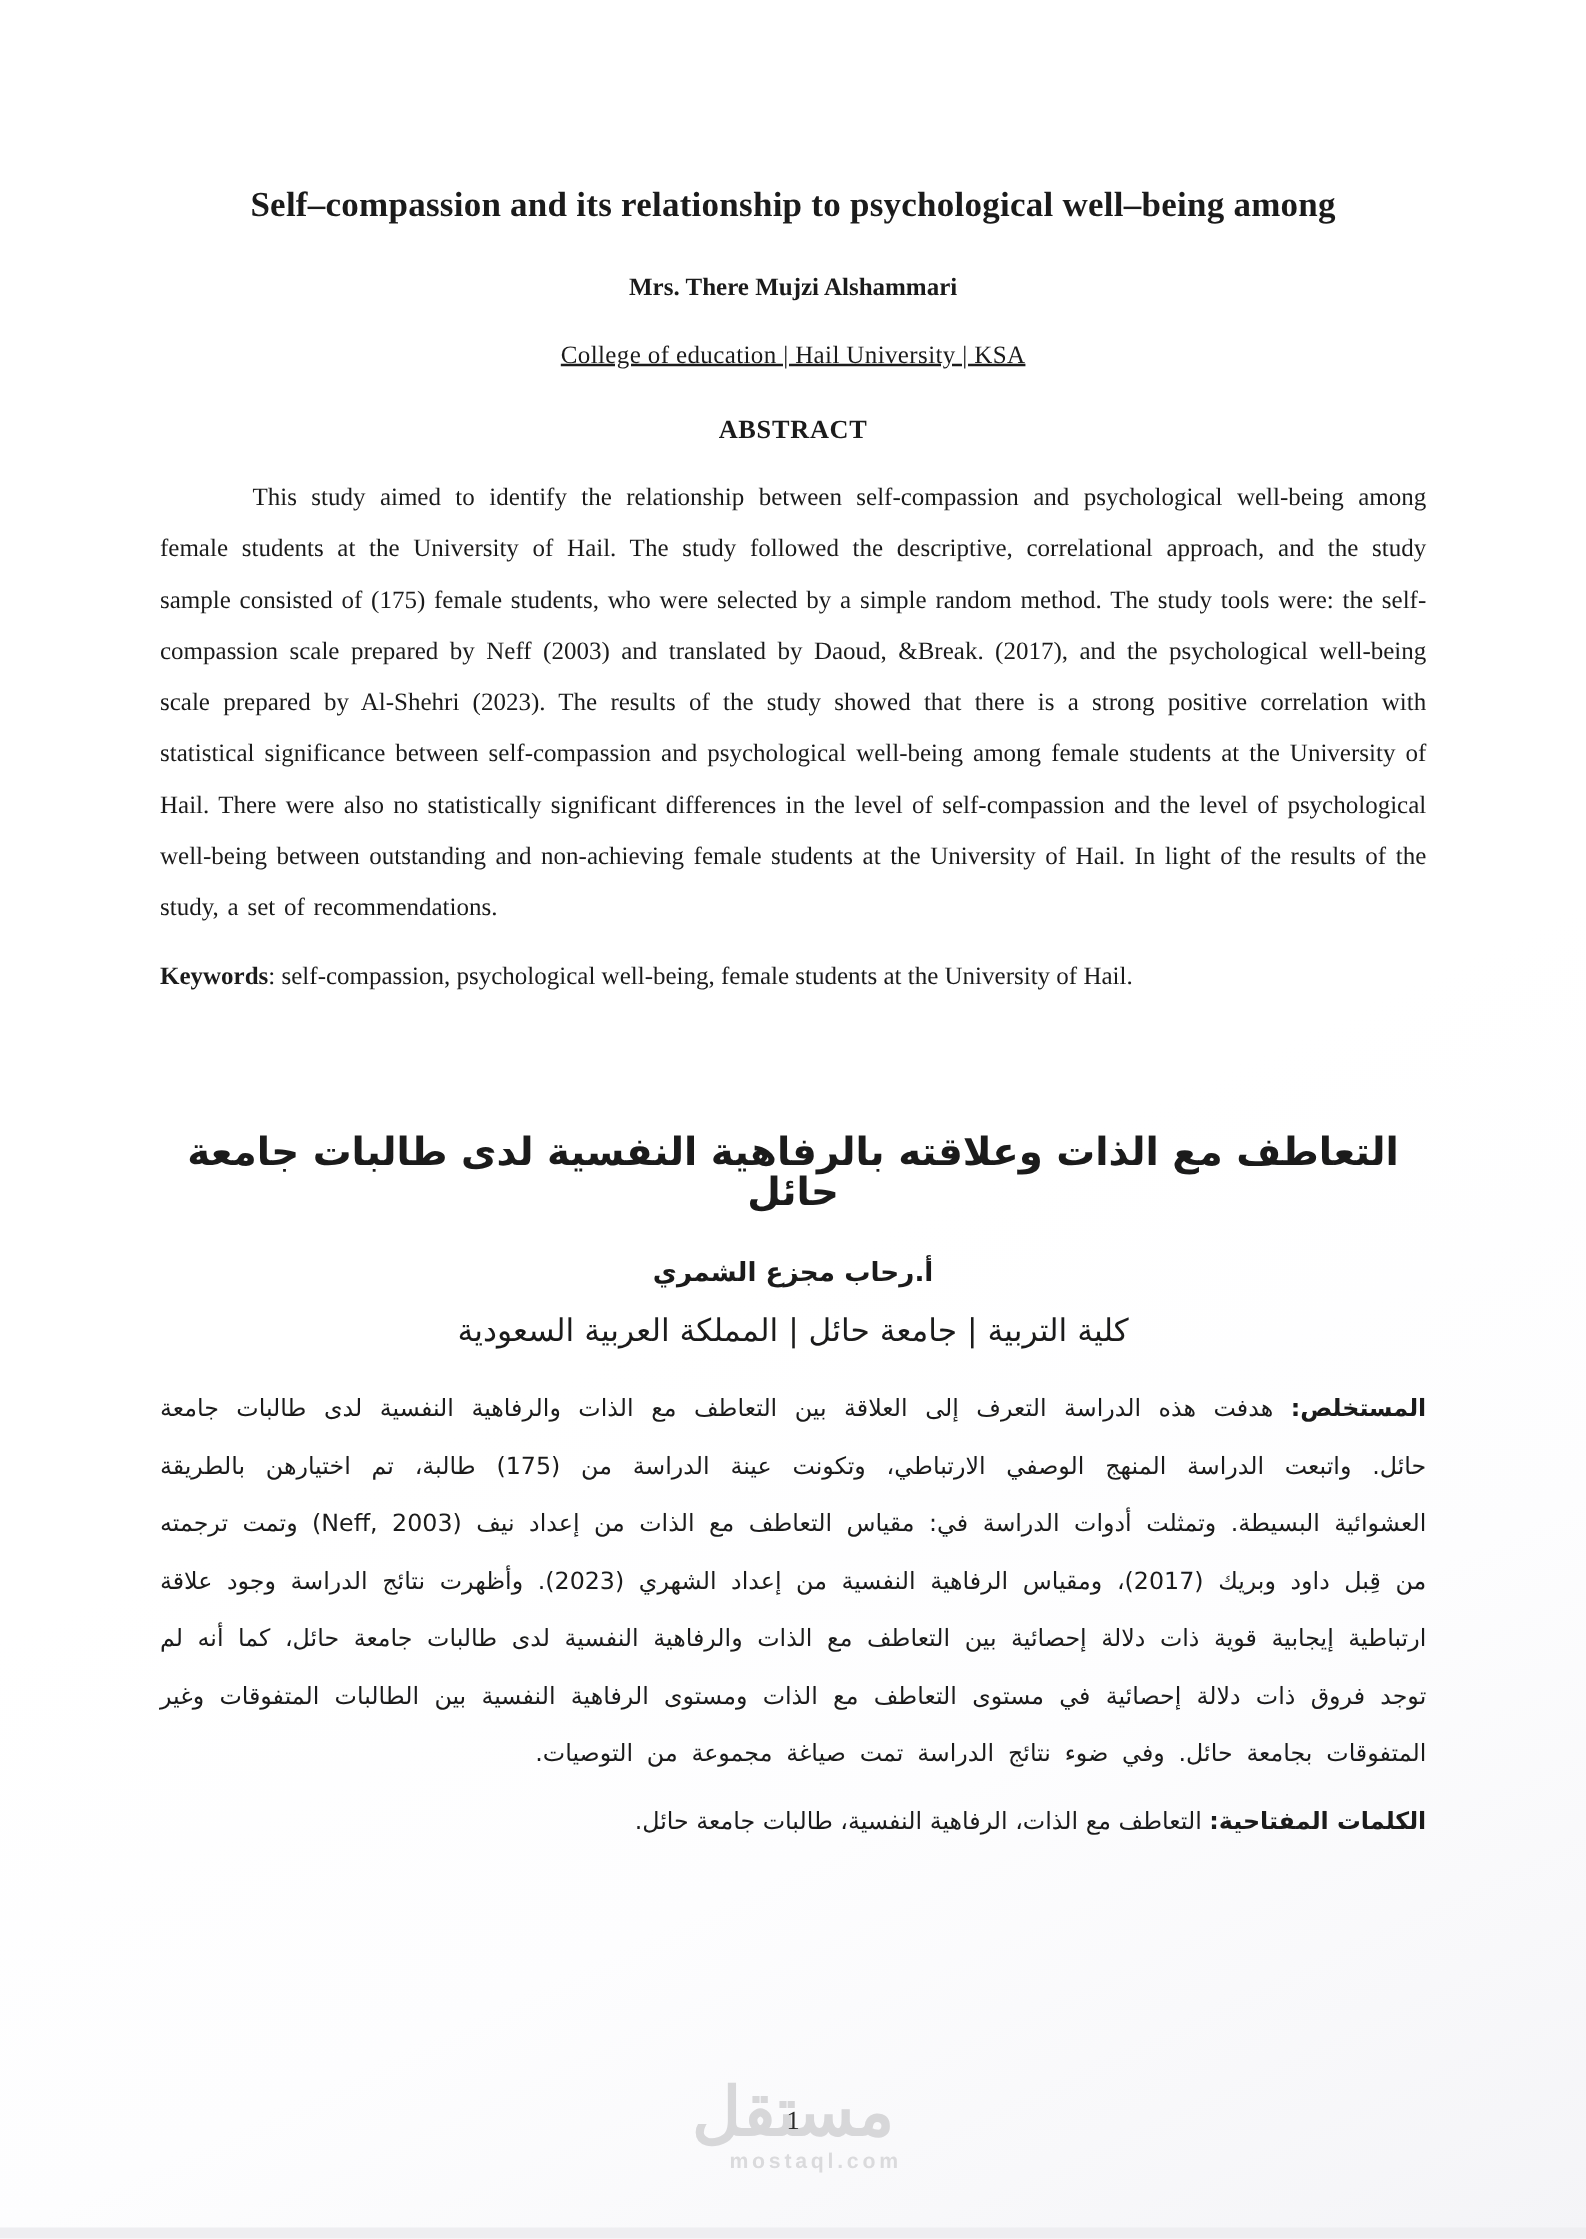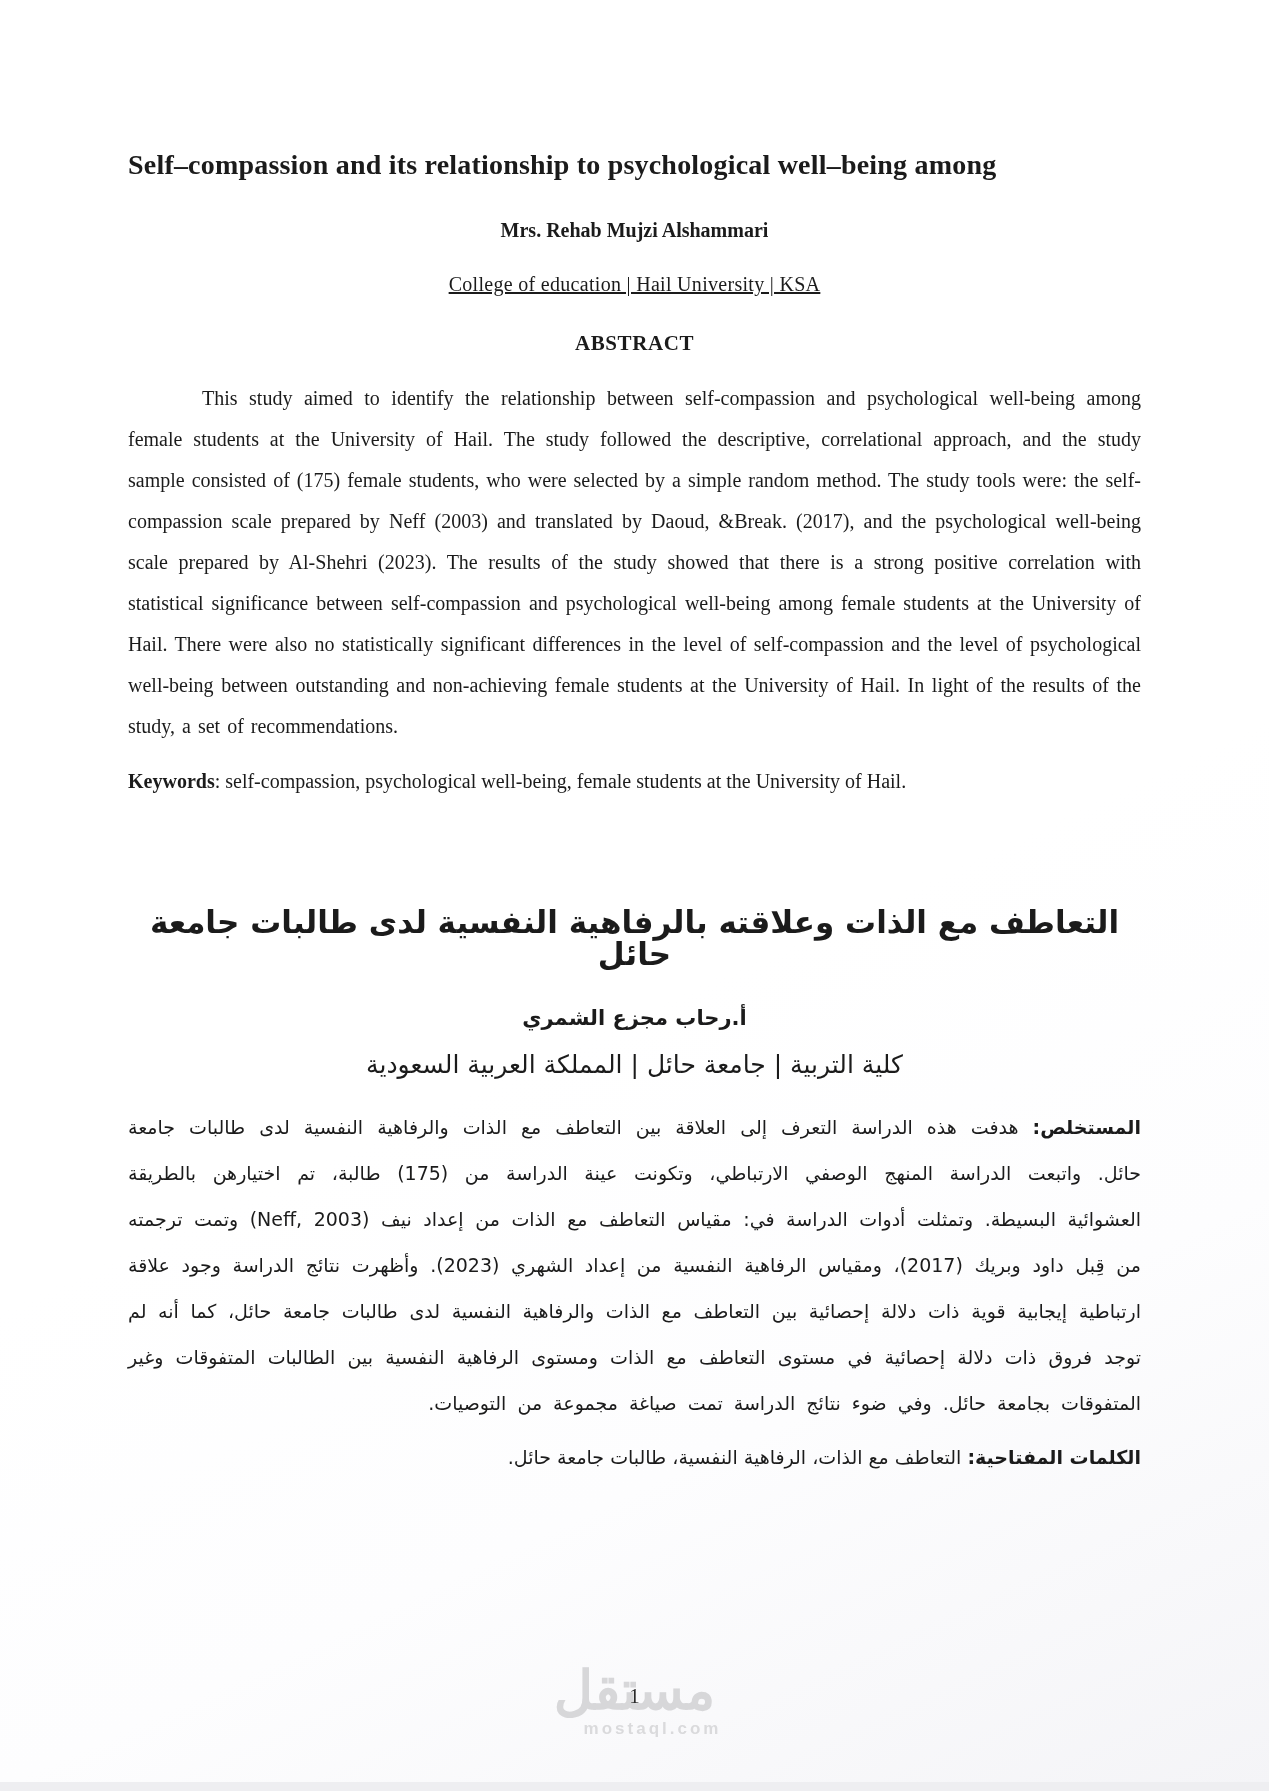--- a/index.html
+++ b/index.html
@@ -17,20 +17,21 @@
     background: linear-gradient(155deg, #ffffff 55%, #fdfdfe 75%, #f4f4f7 100%);
     font-family: "Liberation Serif", "DejaVu Serif", serif;
   }
   .content {
     padding: 0 128px;
   }
 
   
   .en-title {
     margin-top: 142px;
+    text-align: center;
     font-weight: bold;
     font-size: 28px;
     line-height: 46px;
     letter-spacing: 0.2px;
   }
   .en-author {
     margin-top: 29px;
     text-align: center;
     font-weight: bold;
     font-size: 20px;
@@ -155,21 +156,21 @@
 </head>
 <body>
 
 <div class="page">
   <div class="content">
 
     <div>
       <h1 class="en-title">
         <div>Self–compassion and its relationship to psychological well–being among</div>
       </h1>
-      <div class="en-author">Mrs. Rehab Mujzi Alshammari</div>
+      <div class="en-author">Mrs. There Mujzi Alshammari</div>
       <div class="en-affiliation">College of education | Hail University | KSA</div>
       <div class="abstract-heading">ABSTRACT</div>
       <p class="en-abstract">This study aimed to identify the relationship between self-compassion and psychological well-being among female students at the University of Hail. The study followed the descriptive, correlational approach, and the study sample consisted of (175) female students, who were selected by a simple random method. The study tools were: the self-compassion scale prepared by Neff (2003) and translated by Daoud, &amp;Break. (2017), and the psychological well-being scale prepared by Al-Shehri (2023). The results of the study showed that there is a strong positive correlation with statistical significance between self-compassion and psychological well-being among female students at the University of Hail. There were also no statistically significant differences in the level of self-compassion and the level of psychological well-being between outstanding and non-achieving female students at the University of Hail. In light of the results of the study, a set of recommendations.</p>
       <div class="en-keywords">
         <span class="b">Keywords</span><span>: self-compassion, psychological well-being, female students at the University of Hail.</span>
       </div>
     </div>
 
     <div class="ar" dir="rtl" lang="ar">
       <h2 class="ar-title">التعاطف مع الذات وعلاقته بالرفاهية النفسية لدى طالبات جامعة حائل</h2>

